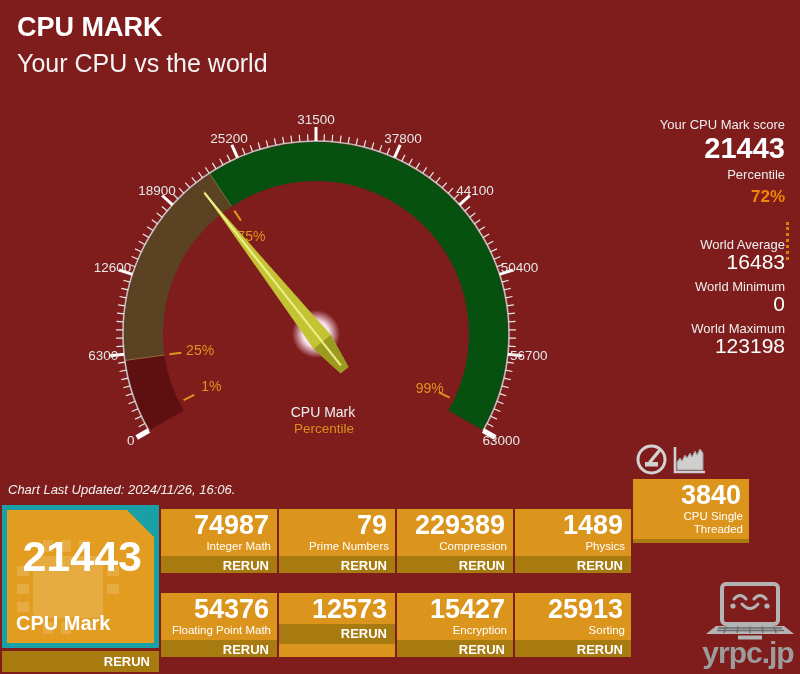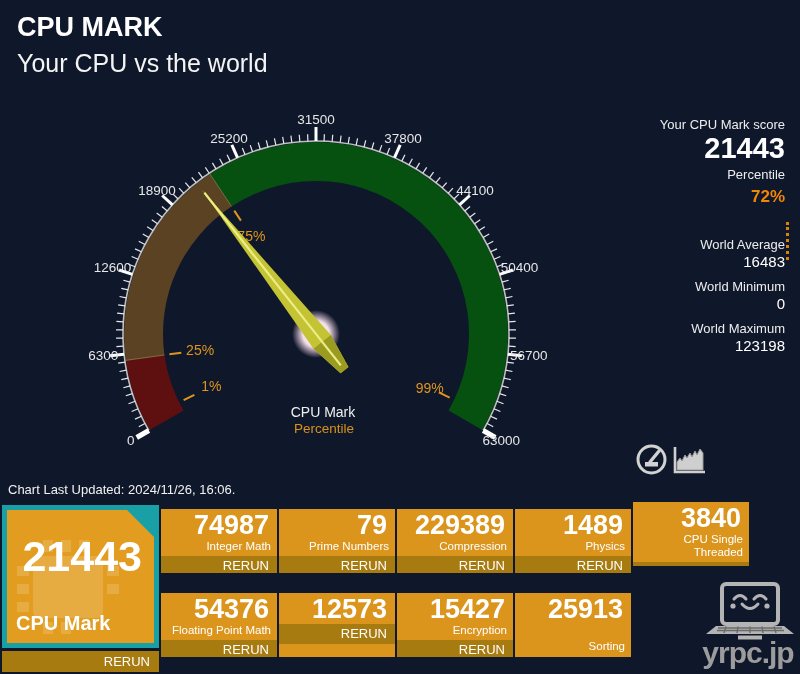--- a/index.html
+++ b/index.html
@@ -1,44 +1,44 @@
 <!DOCTYPE html>
 <html><head>
 <meta charset="utf-8">
 <style>
   * { margin:0; padding:0; box-sizing:border-box; }
   html,body { width:800px; height:674px; background:#000; overflow:hidden;
               font-family:"Liberation Sans", sans-serif; }
-  #stage { position:relative; width:800px; height:674px; background:#0f172a; color:#fff; }
+  #stage { position:relative; width:800px; height:674px; background:#7f1d1d; color:#fff; }
 
   
   .hdr-title { position:absolute; left:17px; top:12px; font-size:27px; font-weight:bold; color:#fff; }
   .hdr-sub   { position:absolute; left:17px; top:49px; font-size:25px; color:#f4f4f4; }
 
   
   #gauge-svg { position:absolute; left:0; top:0; }
   #gauge-svg text { font-family:"Liberation Sans", sans-serif; }
 
   
   .score-panel { position:absolute; right:15px; top:117px; text-align:right; }
   .sp-label  { font-size:13px; color:#ededed; line-height:15px; }
   .sp-score  { font-size:29px; font-weight:bold; color:#fff; line-height:32px; }
   .sp-pct    { font-size:17px; font-weight:bold; color:#f28705; line-height:29px; }
   .sp-gap    { height:17px; }
   .sp-wlabel { font-size:13px; color:#ededed; line-height:17px; margin-top:8px;}
-  .sp-wvalue { font-size:15px; color:#fff; line-height:17px; }
+  .sp-wvalue { font-size:21px; color:#fff; line-height:17px; }
   .avg-dash  { position:absolute; left:786px; top:222px; height:38px; width:0;
                border-right:3px dotted #d8820a; }
   .mini-ic { position:absolute; }
 
   
-  .updated { position:absolute; left:8px; top:482px; font-size:13px; color:#f2f2f2; }
-
-  
-  .rerun-bar { background:#a87b10; color:#fff; font-weight:normal; text-align:right; }
+  .updated { position:absolute; left:8px; top:482px; font-size:13px; font-style:italic; color:#f2f2f2; }
+
+  
+  .rerun-bar { background:#a87b10; color:#fff; font-weight:bold; text-align:right; }
 
   .main-card { position:absolute; left:2px; top:505px; width:157px; height:167px; }
   .main-card .frame { position:absolute; left:0; top:0; width:157px; height:143px;
                       background:#18a0a6; padding:5px; }
   .main-card .face  { position:relative; width:100%; height:100%; background:#e29c20; overflow:hidden;
                       clip-path:polygon(0 0, calc(100% - 27px) 0, 100% 27px, 100% 100%, 0 100%); }
   .main-card .num   { position:absolute; right:12px; top:22px; font-size:43px; font-weight:bold; color:#fff; }
   .main-card .lbl   { position:absolute; left:9px; bottom:8px; font-size:20px; font-weight:bold; color:#fff; }
   .main-card .rerun-bar { position:absolute; left:0; bottom:0; width:157px; height:21px;
                           font-size:13px; line-height:21px; padding-right:9px; }
@@ -272,40 +272,40 @@
   <div class="tile" id="tile-2" style="left: 397px; top: 509px;">
     <div class="num">229389</div>
     <div class="lbl">Compression</div>
     <div class="rerun-bar">RERUN</div>
   </div>
   <div class="tile" id="tile-3" style="left: 515px; top: 509px;">
     <div class="num">1489</div>
     <div class="lbl">Physics</div>
     <div class="rerun-bar">RERUN</div>
   </div>
-  <div class="tile" id="tile-4" style="left: 633px; top: 502px;">
+  <div class="tile" id="tile-4" style="left: 633px; top: 479px;">
     <div class="num">3840</div>
     <div class="lbl">CPU Single Threaded</div>
     <div class="rerun-bar">RERUN</div>
   </div>
   <div class="tile" id="tile-5" style="left: 161px; top: 593px;">
     <div class="num">54376</div>
     <div class="lbl">Floating Point Math</div>
     <div class="rerun-bar">RERUN</div>
   </div>
   <div class="tile" id="tile-6" style="left: 279px; top: 593px;">
     <div class="num">12573</div>
     <div class="rerun-bar">RERUN</div>
   </div>
   <div class="tile" id="tile-7" style="left: 397px; top: 593px;">
     <div class="num">15427</div>
     <div class="lbl">Encryption</div>
     <div class="rerun-bar">RERUN</div>
   </div>
-  <div class="tile" id="tile-8" style="left: 515px; top: 593px; gap: 16px;">
+  <div class="tile" id="tile-8" style="left: 515px; top: 593px;">
     <div class="num">25913</div>
     <div class="lbl">Sorting</div>
     <div class="rerun-bar">RERUN</div>
   </div>
 
   <svg class="laptop-wm" width="96" height="58" viewBox="0 0 96 58">
     <rect x="20" y="2" width="56" height="40" rx="4" fill="none" stroke="#b4b4b4" stroke-width="4"></rect>
     <path d="M32,17 q6,-7 12,0" fill="none" stroke="#b4b4b4" stroke-width="3" stroke-linecap="round"></path>
     <path d="M52,17 q6,-7 12,0" fill="none" stroke="#b4b4b4" stroke-width="3" stroke-linecap="round"></path>
     <circle cx="31" cy="24" r="2.6" fill="#b4b4b4"></circle>

